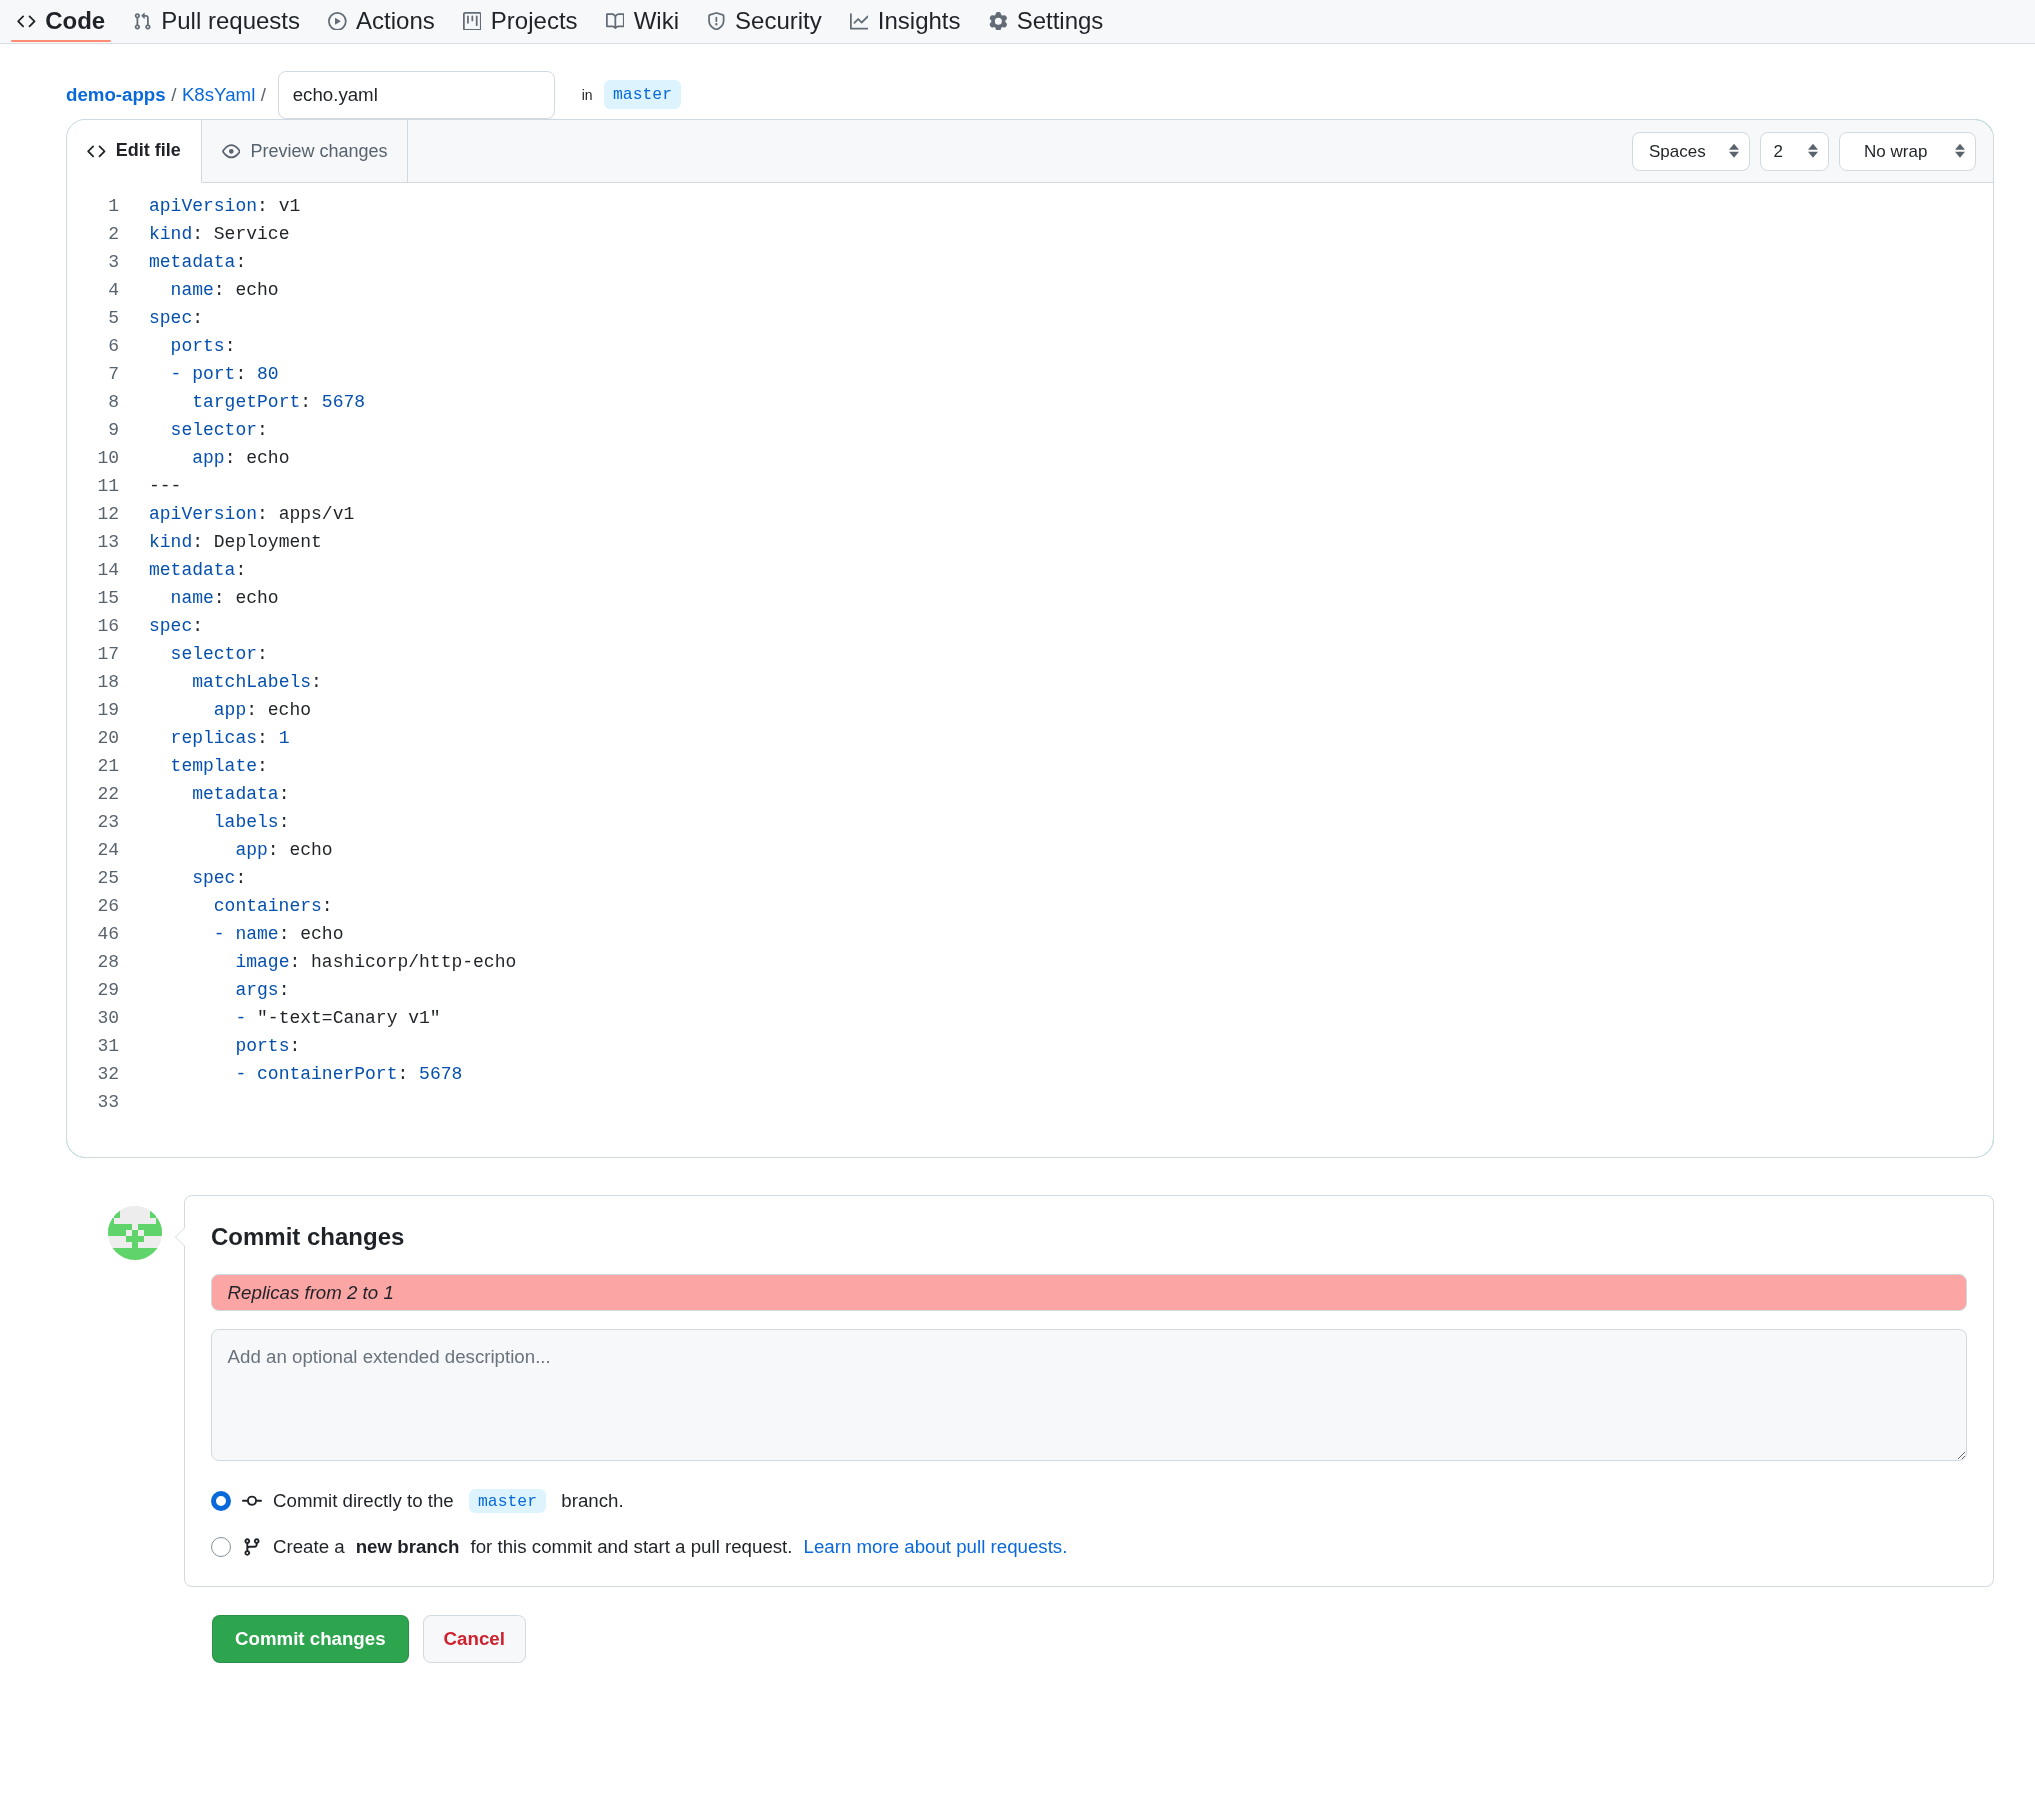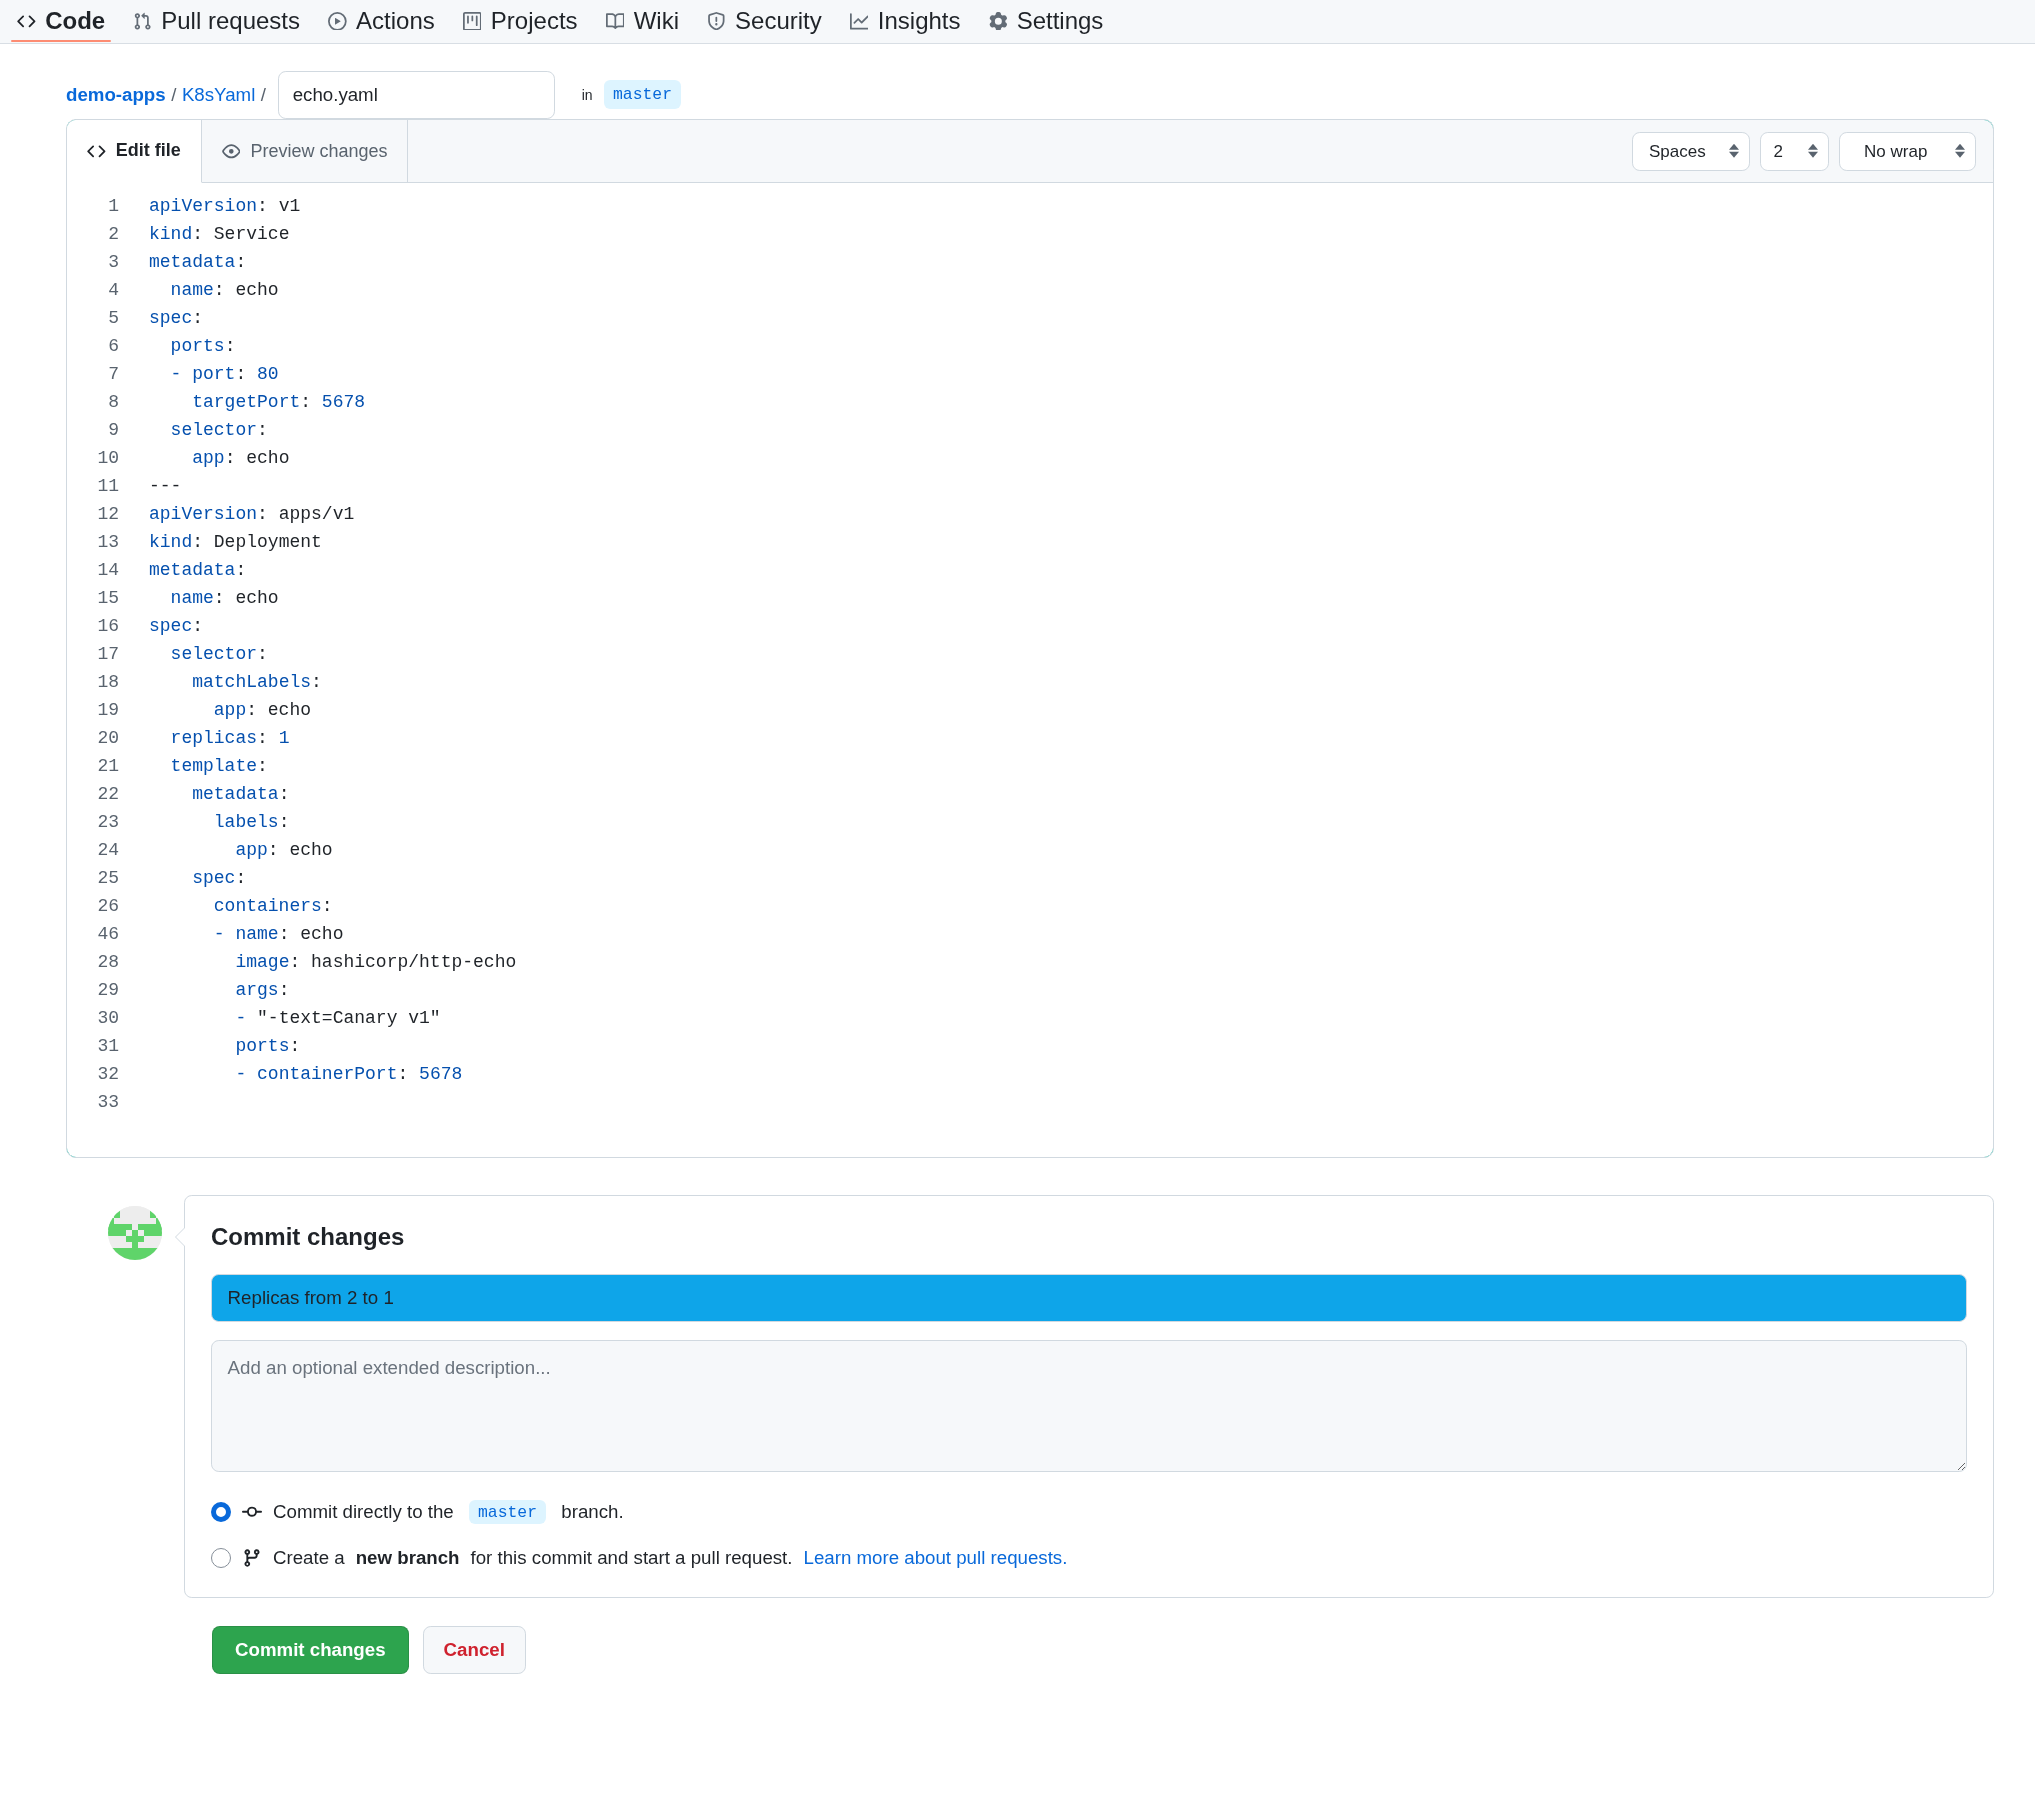--- a/index.html
+++ b/index.html
@@ -116,21 +116,21 @@
     font-weight: 600;
     font-family: "Liberation Sans", sans-serif;
     color: #1f2328;
     cursor: pointer;
   }
 
   
   .editor-box {
     margin: 0 41px 16px 66px;
     border: 0.8px solid #d1d9e0;
-    border-radius: 10px;
+    border-radius: 19px;
     overflow: hidden;
     background: #14b8a6;
   }
   .editor-toolbar {
     display: flex;
     align-items: stretch;
     background: #f6f8fa;
     border-bottom: 0.8px solid #d1d9e0;
     height: 62px;
     position: relative;
@@ -277,29 +277,30 @@
   }
   .commit-title {
     font-size: 24px;
     font-weight: 600;
     color: #1f2328;
     margin: 0 0 23.4px 0;
   }
   .commit-msg-input {
     width: 100%;
     box-sizing: border-box;
-    height: 48px;
-    border: 0.8px solid #d1d9e0;
-    border-radius: 7.8px;
-    background: #0ea5e9;
+    height: 37px;
+    border: 0.8px solid #d1d9e0;
+    border-radius: 7.8px;
+    background: #fca5a5;
     font-size: 18.7px;
     font-family: "Liberation Sans", sans-serif;
     color: #1f2328;
     padding: 0 15.6px;
     outline: none;
+    font-style: italic;
   }
   .commit-desc {
     margin-top: 18px;
     width: 100%;
     box-sizing: border-box;
     height: 132px;
     border: 0.8px solid #d1d9e0;
     border-radius: 7.8px;
     background: #f6f8fa;
     font-size: 18.7px;

